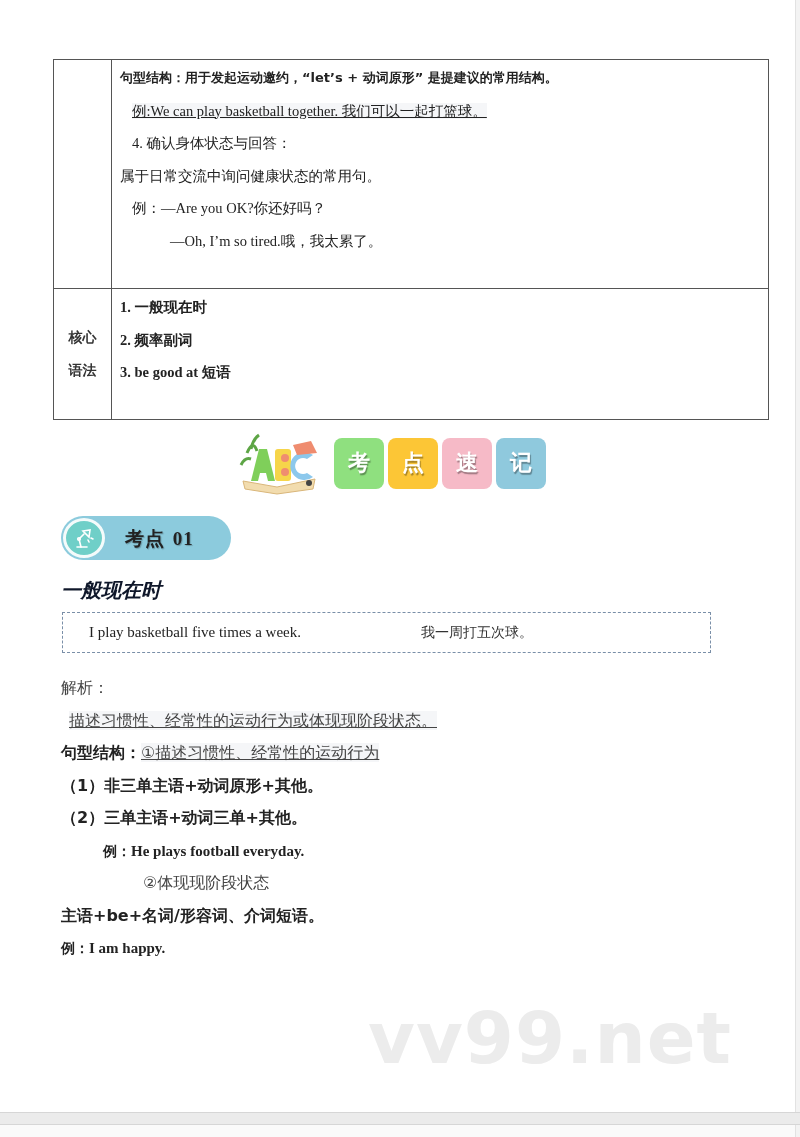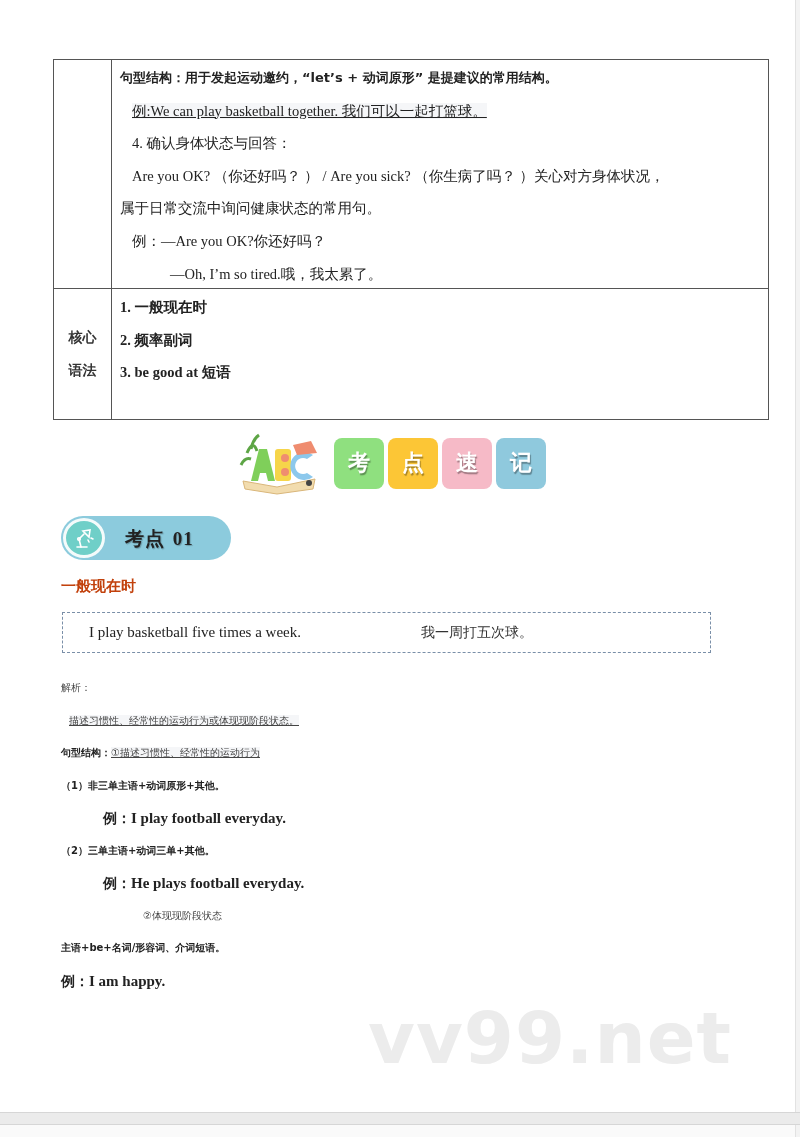--- a/index.html
+++ b/index.html
@@ -32,49 +32,48 @@
   .abc-art { width: 84px; height: 64px; position: relative; }
   .tiles { display: flex; gap: 4px; margin-left: 13px; }
   .tile { width: 50px; height: 51px; border-radius: 8px; display: flex; align-items: center; justify-content: center; color: #fff; font-family: "DejaVu Sans", sans-serif; font-weight: bold; font-size: 22px; text-shadow: 1px 2px 1px rgba(0,0,0,0.35); }
 
   
   .pill { position: absolute; left: 61px; top: 516px; width: 170px; height: 44px; background: #8ccbdd; border-radius: 22px; }
   .pill-icon { position: absolute; left: 2px; top: 2px; width: 42px; height: 40px; border-radius: 50%; background: #6fcfc8; border: 3px solid #f4fbfb; display: flex; align-items: center; justify-content: center; }
   .pill-label { position: absolute; left: 64px; top: 0; line-height: 44px; font-size: 19px; font-weight: bold; color: #222; font-family: "DejaVu Sans", sans-serif; text-shadow: 1px 1px 1px rgba(0,0,0,0.25); letter-spacing: 1px; }
   .pill-label .num { font-family: "Liberation Serif", serif; text-align: right; }
 
-  .sec-title { position: absolute; left: 61px; top: 577px; font-size: 15px; font-weight: bold; font-family: "DejaVu Sans", sans-serif; color: #c2410c; }
+  .sec-title { position: absolute; left: 61px; top: 577px; font-size: 20px; font-weight: bold; font-family: "DejaVu Sans", sans-serif; color: #0f172a; font-style: italic; }
 
   .dashbox { position: absolute; left: 62px; top: 612px; width: 649px; height: 41px; border: 1.5px dashed #7a8fa8; display: flex; align-items: center; font-size: 15px; }
   .dashbox .en { margin-left: 26px; width: 332px; }
   .dashbox .zh { font-family: "DejaVu Sans", sans-serif; font-size: 14px; color: #333; }
 
   .body-lines { position: absolute; left: 61px; top: 672px; }
   .bl { font-size: 15px; line-height: 32.5px; white-space: nowrap; color: #222; }
-  .bl.zh { font-family: "DejaVu Sans", sans-serif; font-size: 10px; }
+  .bl.zh { font-family: "DejaVu Sans", sans-serif; font-size: 16px; }
   .bl .b { font-weight: bold; }
   .lite { color: #444; }
   .p-ex { padding-left: 42px; }
   .p-circ2 { padding-left: 82px; }
 
   .watermark { position: absolute; left: 368px; top: 996px; font-family: "DejaVu Sans", sans-serif; font-weight: bold; font-size: 72px; color: #ececec; letter-spacing: 1px; }
 </style>
 </head>
 <body>
 
 <div class="page">
 
   <div class="tbl">
     <div class="tbl-row row1">
       <div class="tbl-head"></div>
       <div class="tbl-body">
         <div class="line bold sans" style="font-size:13px">句型结构：用于发起运动邀约，“let’s + 动词原形” 是提建议的常用结构。</div>
         <div class="line ind1"><span class="hl">例:We can play basketball together. 我们可以一起打篮球。</span></div>
         <div class="line ind1">4.   确认身体状态与回答：</div>
-        <div class="line ind1">Are you OK? （你还好吗？ ） / Are you sick? （你生病了吗？ ）关心对方身体状况，</div>
         <div class="line">属于日常交流中询问健康状态的常用句。</div>
         <div class="line ind1">例：—Are you OK?你还好吗？</div>
         <div class="line ind2">—Oh, I’m so tired.哦，我太累了。</div>
       </div>
     </div>
     <div class="tbl-row row2">
       <div class="tbl-head">
         <span>核心</span>
         <span>语法</span>
       </div>
@@ -131,23 +130,20 @@
     <span class="zh">我一周打五次球。</span>
   </div>
 
   <div class="body-lines">
     <div class="bl zh lite">解析：</div>
     <div class="bl zh lite" style="padding-left:8px"><span class="hl">描述习惯性、经常性的运动行为或体现现阶段状态。</span></div>
     <div class="bl zh">
       <span style="font-weight:bold">句型结构：</span><span class="lite hl">①描述习惯性、经常性的运动行为</span>
     </div>
     <div class="bl zh" style="font-weight:bold">（1）非三单主语+动词原形+其他。</div>
-    <div class="bl p-ex">
-      <span class="b sans" style="font-size:14px">例：</span><span class="b">I play football everyday.</span>
-    </div>
     <div class="bl zh" style="font-weight:bold">（2）三单主语+动词三单+其他。</div>
     <div class="bl p-ex">
       <span class="b sans" style="font-size:14px">例：</span><span class="b">He plays football everyday.</span>
     </div>
     <div class="bl zh lite p-circ2">②体现现阶段状态</div>
     <div class="bl zh" style="font-weight:bold">主语+be+名词/形容词、介词短语。</div>
     <div class="bl">
       <span class="b sans" style="font-size:14px">例：</span><span class="b">I am happy.</span>
     </div>
   </div>

